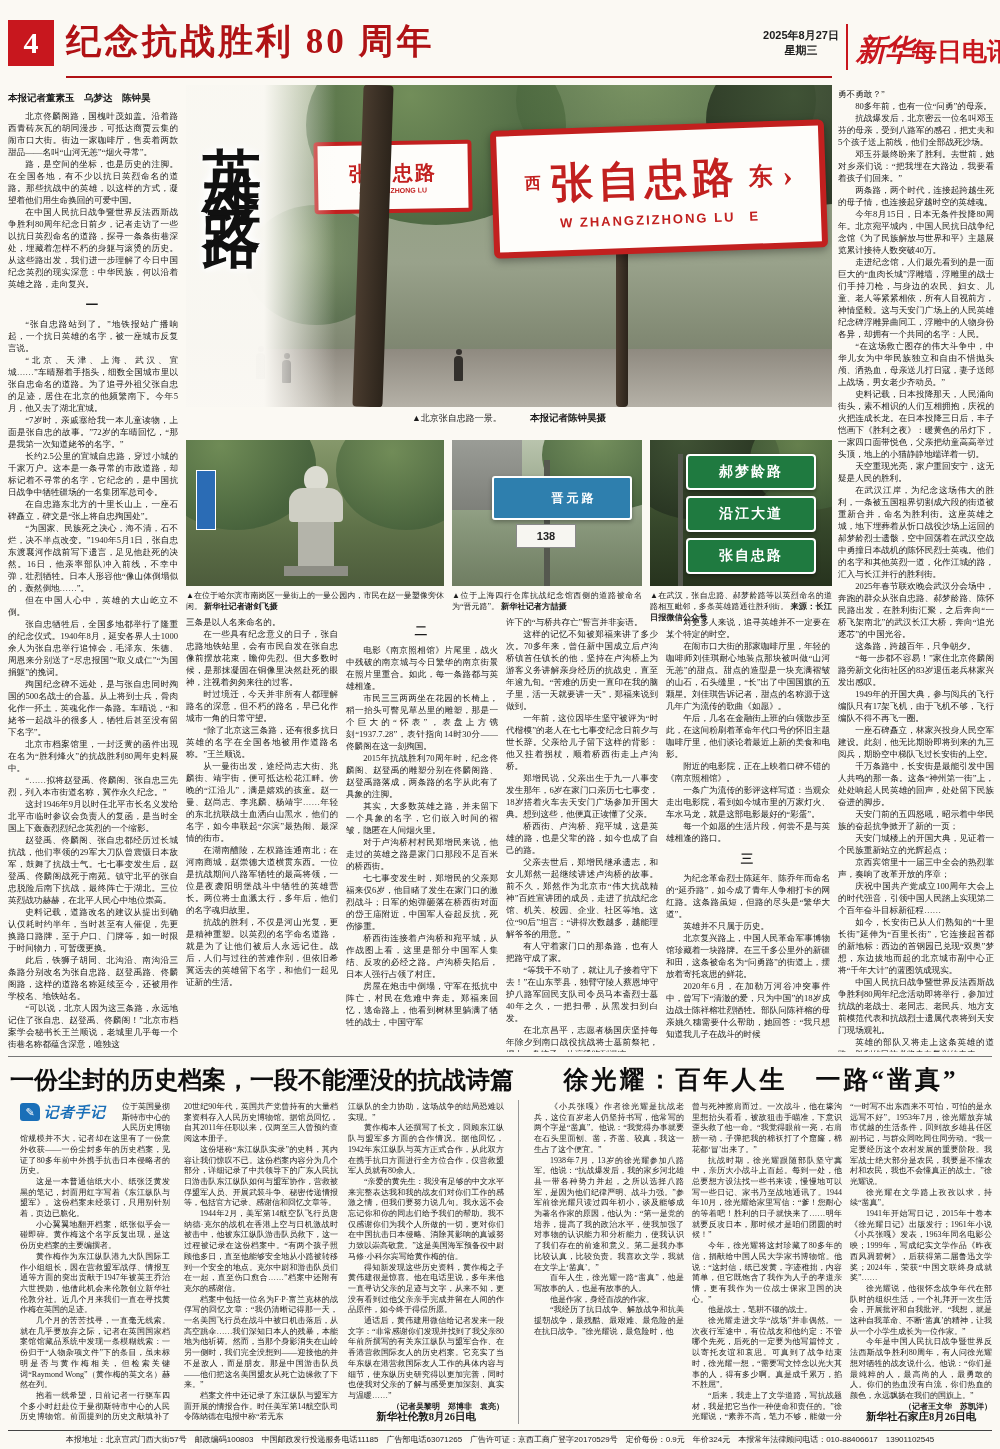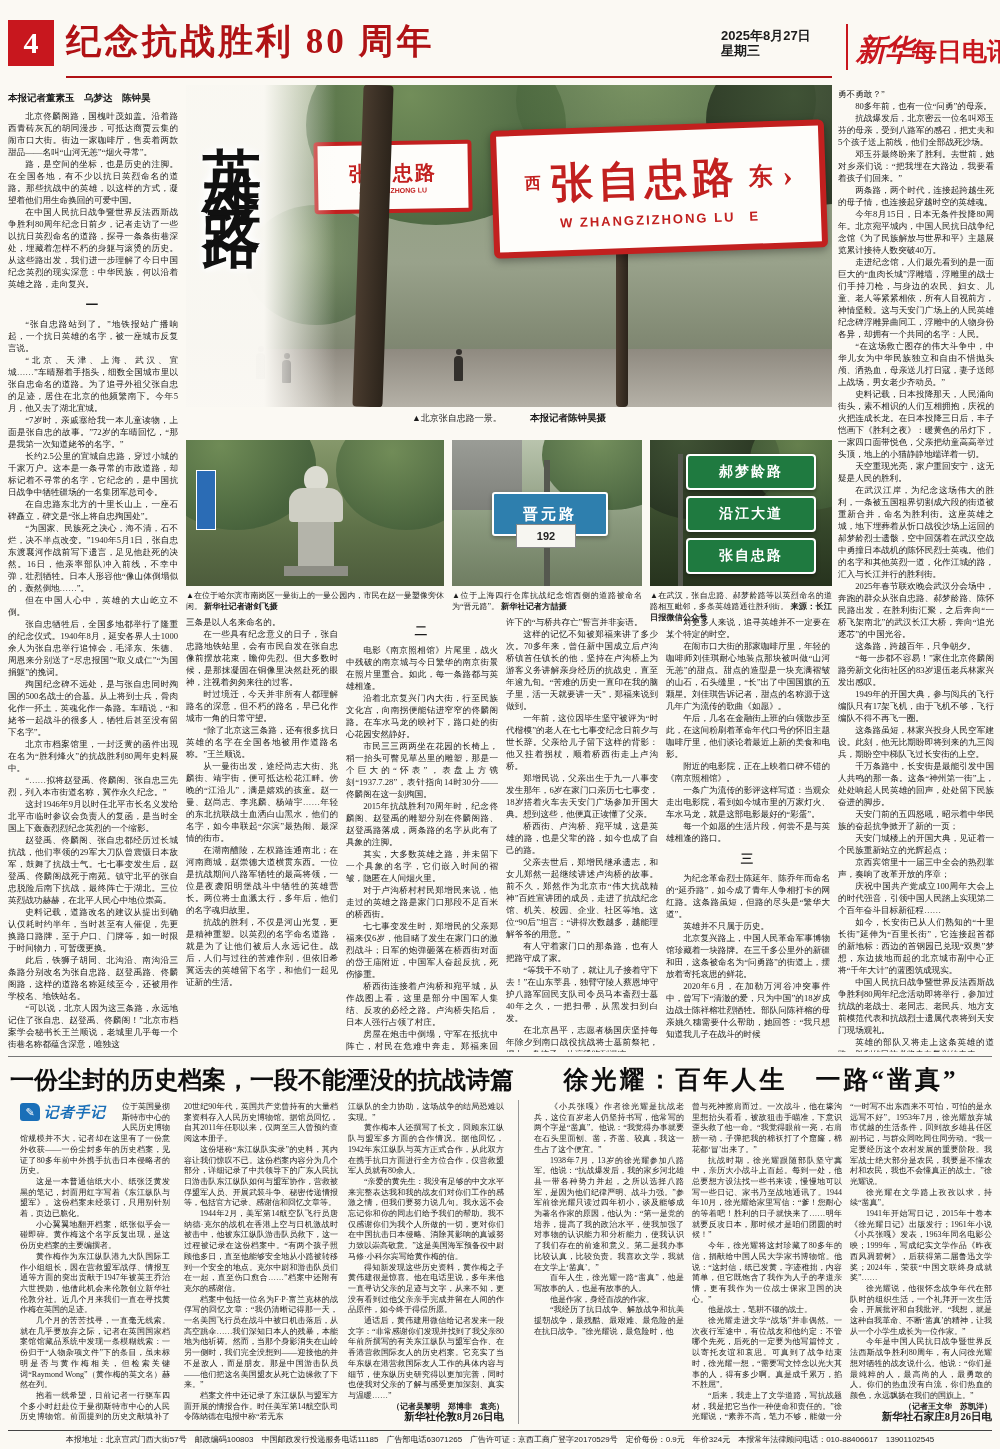--- a/index.html
+++ b/index.html
@@ -4,35 +4,35 @@
 <style>
   html,body{margin:0;padding:0;background:#d8d5cd;}
   .page{position:relative;width:1000px;height:1449px;margin:0 auto;background:#fbf9f3;
         font-family:"Liberation Serif","DejaVu Serif",serif;color:#1b1b1b;overflow:hidden;}
   
   .pagenum{position:absolute;left:8px;top:20px;width:46px;height:46px;background:#c8171e;
            color:#fff;font-size:30px;font-weight:bold;display:flex;align-items:center;justify-content:center;}
   .section-title{position:absolute;left:66px;top:18px;font-size:35px;font-weight:900;color:#b01215;
                  letter-spacing:3px;white-space:nowrap;}
   .title-rule{position:absolute;left:66px;top:76px;width:766px;height:2px;background:#b01215;}
-  .dateblock{position:absolute;left:721px;top:28px;width:106px;text-align:left;font-size:13px;
+  .dateblock{position:absolute;left:748px;top:28px;width:106px;text-align:center;font-size:11px;
              font-weight:bold;line-height:15px;font-family:"Liberation Sans",sans-serif;}
   .red-vline{position:absolute;left:846px;top:24px;width:2px;height:46px;background:#c8171e;}
   .masthead{position:absolute;left:856px;top:30px;color:#c8171e;font-weight:900;white-space:nowrap;}
   .masthead .m1{font-size:30px;font-style:italic;letter-spacing:-2px;margin-top:46px;}
   .masthead .m2{font-size:25px;letter-spacing:0;}
   .byline{position:absolute;left:8px;top:92px;font-size:9.5px;font-weight:bold;font-family:Liberation Sans, sans-serif;}
   
   .col{position:absolute;overflow:hidden;text-align:justify;font-size:8.6px;line-height:12px;}
   .col p,.bcol p{margin:0;}
   .para{text-indent:2em;}
   .para.cont{text-indent:0;}
   .sec{text-align:center;font-weight:bold;font-size:12.5px;margin:9px 0 7px;letter-spacing:2px;}
   .sig{text-align:right;text-indent:0;font-weight:600;}
-  .dateline{text-align:right;text-indent:0;font-weight:bold;font-size:10.5px;}
+  .dateline{text-align:center;text-indent:0;font-weight:bold;font-size:10.5px;}
   .bcol{font-size:8px;line-height:10.7px;}
   
   .vhead{position:absolute;left:192px;top:100px;writing-mode:vertical-rl;font-size:58px;font-weight:900;
          letter-spacing:22px;color:#111;z-index:6;
          text-shadow:0 0 6px #fff,0 0 10px #fff,0 0 14px #fff;}
   
   .photo{position:absolute;overflow:hidden;}
   .photo-main{left:186px;top:85px;width:646px;height:322px;
       background:linear-gradient(180deg,#a3b190 0%,#93a184 30%,#99a28b 55%,#828a74 78%,#6e7465 100%);}
   .fol{position:absolute;border-radius:50%;background:radial-gradient(circle at 40% 35%,#6d8a54,#44603a 70%);opacity:.9;}
@@ -153,25 +153,25 @@
     <div class="blue-strip"></div>
     <div class="statue-head"></div>
     <div class="statue-bust"></div>
     <div class="statue-ped"></div>
     <div class="statue-base"></div>
   </div>
   <div class="photo photo2">
     <div class="bldg"></div>
     <div class="fol" style="left:90px;top:-40px;width:140px;height:110px;"></div>
     <div class="pole" style="left:92px;top:20px;width:6px;height:126px;"></div>
-    <div class="sign-blue" style="left:40px;top:52px;width:112px;height:40px;font-size:15px;letter-spacing:3px;">
+    <div class="sign-blue" style="left:40px;top:36px;width:112px;height:40px;font-size:12px;letter-spacing:3px;padding-left:24px;">
       <span>晋元路</span>
     </div>
     <div class="plate-white" style="left:64px;top:84px;width:58px;height:22px;font-size:11px;">
-      <span>192</span>
+      <span>138</span>
     </div>
   </div>
   <div class="photo photo3">
     <div class="fol d" style="left:-30px;top:-40px;width:160px;height:120px;"></div>
     <div class="fol" style="left:100px;top:-30px;width:120px;height:100px;opacity:.7;"></div>
     <div class="pole" style="left:28px;top:14px;width:5px;height:132px;"></div>
     <div class="sign-green" style="left:36px;top:14px;width:126px;height:32px;">
       <span>郝梦龄路</span>
     </div>
     <div class="sign-green" style="left:36px;top:56px;width:126px;height:32px;justify-content:center;">
@@ -222,21 +222,20 @@
       <p class="para">在一些具有纪念意义的日子，张自忠路地铁站里，会有市民自发在张自忠像前摆放花束，瞻仰先烈。但大多数时候，是那抹凝固在铜像里决然赴死的眼神，注视着匆匆来往的过客。</p>
       <p class="para">时过境迁，今天并非所有人都理解路名的深意，但不朽的路名，早已化作城市一角的日常守望。</p>
       <p class="para">“除了北京这三条路，还有很多抗日英雄的名字在全国各地被用作道路名称。”王兰顺说。</p>
       <p class="para">从一曼街出发，途经尚志大街、兆麟街、靖宇街，便可抵达松花江畔。傍晚的“江沿儿”，满是嬉戏的孩童。赵一曼、赵尚志、李兆麟、杨靖宇……年轻的东北抗联战士血洒白山黑水，他们的名字，如今串联起“尔滨”最热闹、最深情的街市。</p>
       <p class="para">在湖南醴陵，左权路连通南北；在河南商城，赵崇德大道横贯东西。一位是抗战期间八路军牺牲的最高将领，一位是夜袭阳明堡战斗中牺牲的英雄营长。两位将士血溅太行，多年后，他们的名字魂归故里。</p>
       <p class="para">抗战的胜利，不仅是河山光复，更是精神重塑。以英烈的名字命名道路，就是为了让他们被后人永远记住。战后，人们与过往的苦难作别，但依旧希冀远去的英雄留下名字，和他们一起见证新的生活。</p>
     </div>
   <div class="col" style="left:346px;top:616px;width:152px;height:436px;">
       <div class="sec">二</div>
       <p class="para">电影《南京照相馆》片尾里，战火中残破的南京城与今日繁华的南京街景在照片里重合。如此，每一条路都与英雄相逢。</p>
-      <p class="para">沿着北京复兴门内大街，行至民族文化宫，向南拐便能钻进窄窄的佟麟阁路。在车水马龙的映衬下，路口处的街心花园安然静好。</p>
       <p class="para">市民三三两两坐在花园的长椅上，稍一抬头可瞥见草丛里的雕塑，那是一个巨大的“怀表”，表盘上方镌刻“1937.7.28”，表针指向14时30分——佟麟阁在这一刻殉国。</p>
       <p class="para">2015年抗战胜利70周年时，纪念佟麟阁、赵登禹的雕塑分别在佟麟阁路、赵登禹路落成，两条路的名字从此有了具象的注脚。</p>
       <p class="para">其实，大多数英雄之路，并未留下一个具象的名字，它们嵌入时间的褶皱，隐匿在人间烟火里。</p>
       <p class="para">对于卢沟桥村村民郑增民来说，他走过的英雄之路是家门口那段不足百米的桥西街。</p>
       <p class="para">七七事变发生时，郑增民的父亲郑福来仅6岁，他目睹了发生在家门口的激烈战斗；日军的炮弹砸落在桥西街对面的岱王庙附近，中国军人奋起反抗，死伤惨重。</p>
       <p class="para">桥西街连接着卢沟桥和宛平城，从作战图上看，这里是部分中国军人集结、反攻的必经之路。卢沟桥失陷后，日本人强行占领了村庄。</p>
       <p class="para">房屋在炮击中倒塌，守军在抵抗中阵亡，村民在危难中奔走。郑福来回忆，逃命路上，他看到树林里躺满了牺牲的战士，中国守军</p>
     </div>
   <div class="col" style="left:506px;top:616px;width:152px;height:436px;">
       <p class="para cont">许下的“与桥共存亡”誓言并非妄语。</p>
@@ -271,21 +270,21 @@
       <p class="para">今年8月15日，日本无条件投降80周年。北京宛平城内，中国人民抗日战争纪念馆《为了民族解放与世界和平》主题展览累计接待人数突破40万。</p>
       <p class="para">走进纪念馆，人们最先看到的是一面巨大的“血肉长城”浮雕墙，浮雕里的战士们手持刀枪，与身边的农民、妇女、儿童、老人等紧紧相依，所有人目视前方，神情坚毅。这与天安门广场上的人民英雄纪念碑浮雕异曲同工，浮雕中的人物身份各异，却拥有一个共同的名字：人民。</p>
       <p class="para">“在这场救亡图存的伟大斗争中，中华儿女为中华民族独立和自由不惜抛头颅、洒热血，母亲送儿打日寇，妻子送郎上战场，男女老少齐动员。”</p>
       <p class="para">史料记载，日本投降那天，人民涌向街头，素不相识的人们互相拥抱，庆祝的火把连成长龙。在日本投降三日后，丰子恺画下《胜利之夜》：暖黄色的吊灯下，一家四口面带悦色，父亲把幼童高高举过头顶，地上的小猫静静地端详着一切。</p>
       <p class="para">天空重现光亮，家户重回安宁，这无疑是人民的胜利。</p>
       <p class="para">在武汉江岸，为纪念这场伟大的胜利，一条被五国租界切割成六段的街道被重新合并，命名为胜利街。这座英雄之城，地下埋葬着从忻口战役沙场上运回的郝梦龄烈士遗骸，空中回荡着在武汉空战中勇撞日本战机的陈怀民烈士英魂。他们的名字和其他英烈一道，化作江城的路，汇入与长江并行的胜利街。</p>
       <p class="para">2025年春节联欢晚会武汉分会场中，奔跑的群众从张自忠路、郝梦龄路、陈怀民路出发，在胜利街汇聚，之后奔向“一桥飞架南北”的武汉长江大桥，奔向“追光逐芯”的中国光谷。</p>
       <p class="para">这条路，跨越百年，只争朝夕。</p>
       <p class="para">“每一步都不容易！”家住北京佟麟阁路旁新文化街社区的83岁退伍老兵林家兴发出感叹。</p>
       <p class="para">1949年的开国大典，参与阅兵的飞行编队只有17架飞机，由于飞机不够，飞行编队不得不再飞一圈。</p>
-      <p class="para">这条路虽短，林家兴投身人民空军建设。此刻，他无比期盼即将到来的九三阅兵，期盼空中梯队飞过长安街的上空。</p>
+      <p class="para">一座石碑矗立，林家兴投身人民空军建设。此刻，他无比期盼即将到来的九三阅兵，期盼空中梯队飞过长安街的上空。</p>
       <p class="para">千万条路中，长安街是最能引发中国人共鸣的那一条。这条“神州第一街”上，处处响起人民英雄的回声，处处留下民族奋进的脚步。</p>
       <p class="para">天安门前的五四怒吼，昭示着中华民族的奋起抗争掀开了新的一页；</p>
       <p class="para">天安门城楼上的开国大典，见证着一个民族重新站立的光辉起点；</p>
       <p class="para">京西宾馆里十一届三中全会的热烈掌声，奏响了改革开放的序章；</p>
       <p class="para">庆祝中国共产党成立100周年大会上的时代强音，引领中国人民踏上实现第二个百年奋斗目标新征程……</p>
       <p class="para">如今，长安街已从人们熟知的“十里长街”延伸为“百里长街”，它连接起首都的新地标：西边的首钢园已兑现“双奥”梦想，东边拔地而起的北京城市副中心正将“千年大计”的蓝图筑成现实。</p>
       <p class="para">中国人民抗日战争暨世界反法西斯战争胜利80周年纪念活动即将举行，参加过抗战的老战士、老同志、老民兵、地方支前模范代表和抗战烈士遗属代表将到天安门现场观礼。</p>
       <p class="para">英雄的部队又将走上这条英雄的道路，胜利的民族必将走向复兴的未来。</p>
     </div>
 

